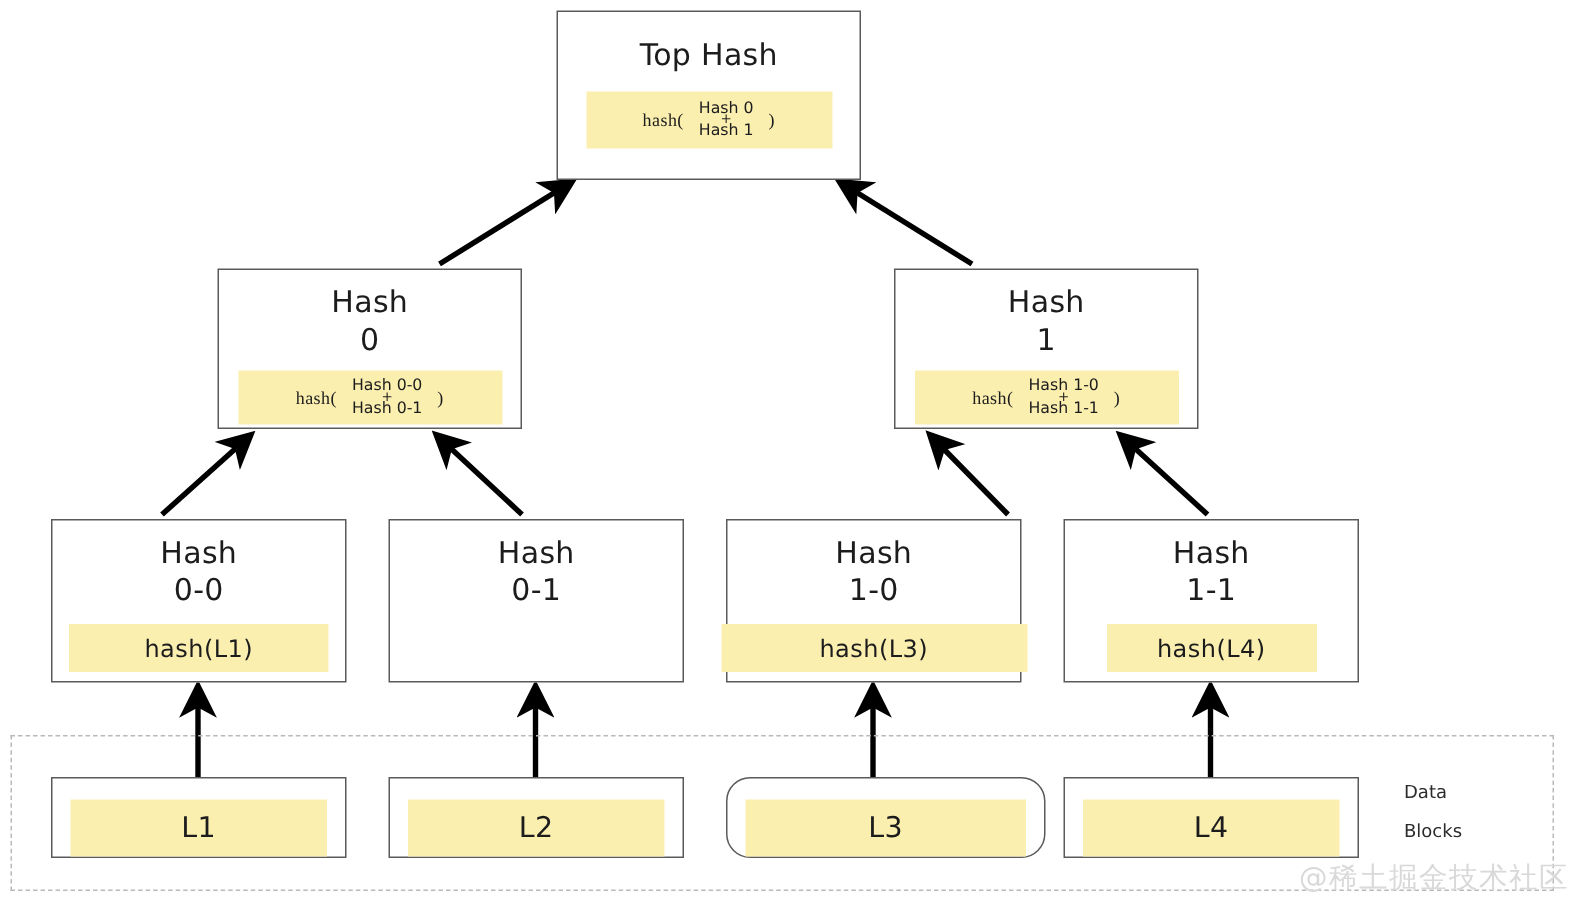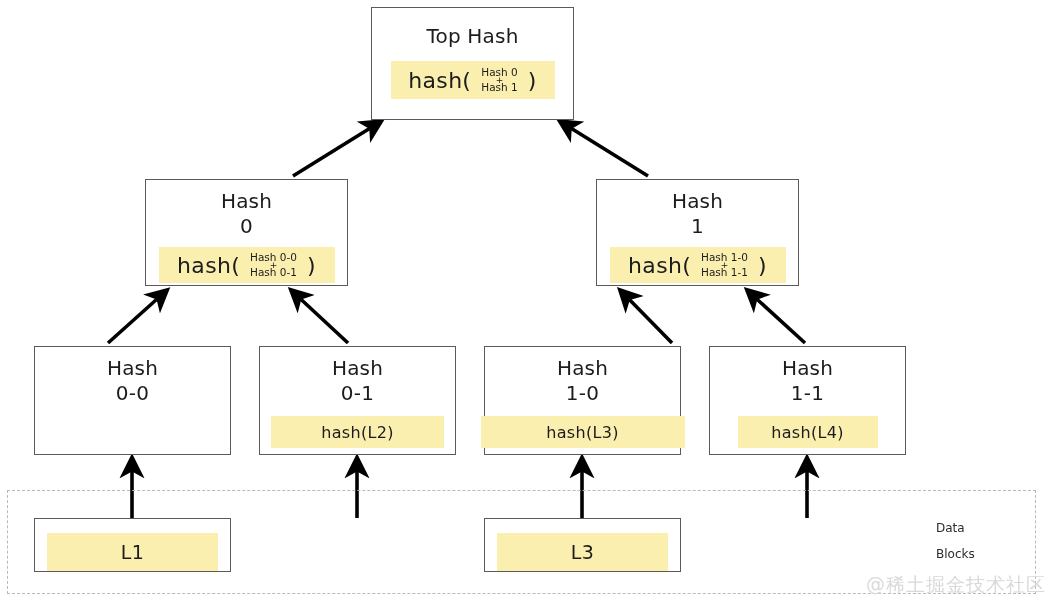--- a/index.html
+++ b/index.html
@@ -51,22 +51,23 @@
     flex-direction: row;
     align-items: center;
     justify-content: center;
     color: #1c1c1c;
   }
   .hashbox-simple {
     font-size: 16px;
     letter-spacing: 0.3px;
   }
   .paren {
-    font-size: 22px;
+    font-size: 12px;
     letter-spacing: 0.3px;
+    font-family: Liberation Serif, serif;
   }
   .operands {
     display: flex;
     flex-direction: column;
     align-items: center;
     justify-content: center;
     font-size: 10.5px;
     line-height: 11.5px;
     position: relative;
     margin: 0 10px;
@@ -187,28 +188,28 @@
         <span class="plus">+</span>
         <span>Hash 1-1</span>
       </span>
       <span class="paren">)</span>
     </div>
   </div>
 
   <div class="node" style="left:34px; top:346px; width:197px; height:109px; padding-top:9px;">
     <div class="node-title">Hash
 0-0</div>
+    <div class="hashbox hashbox-simple" style="width:173px; height:32px; margin-top:10px;">
+      <span>hash(L1)</span>
+    </div>
   </div>
 
   <div class="node" style="left:259px; top:346px; width:197px; height:109px; padding-top:9px;">
     <div class="node-title">Hash
 0-1</div>
-    <div class="hashbox hashbox-simple" style="width:173px; height:32px; margin-top:10px;">
-      <span>hash(L2)</span>
-    </div>
   </div>
 
   <div class="node" style="left:484px; top:346px; width:197px; height:109px; padding-top:9px;">
     <div class="node-title">Hash
 1-0</div>
     <div class="hashbox hashbox-simple" style="width:204px; height:32px; margin-top:10px;justify-content:center;">
       <span>hash(L3)</span>
     </div>
   </div>
 
@@ -216,22 +217,28 @@
     <div class="node-title">Hash
 1-1</div>
     <div class="hashbox hashbox-simple" style="width:140px; height:32px; margin-top:10px;">
       <span>hash(L4)</span>
     </div>
   </div>
 
   <div class="leafbox" style="left:34px; top:518px; width:197px; height:54px;">
     <div class="inner">L1</div>
   </div>
-  <div class="leafbox" style="left:484px; top:518px; width:197px; height:54px;">
+  <div class="leafbox" style="left:259px; top:518px; width:197px; height:54px;">
+    <div class="inner">L2</div>
+  </div>
+  <div class="leafbox" style="left:484px; top:518px; width:213px; height:54px;border-radius:16px;">
     <div class="inner">L3</div>
+  </div>
+  <div class="leafbox" style="left:709px; top:518px; width:197px; height:54px;">
+    <div class="inner">L4</div>
   </div>
 
   <div class="data-blocks-label" style="left:936px; top:515px;">Data
 Blocks</div>
 
   <div class="watermark" style="left:866px; top:572px;text-align:right;">@稀土掘金技术社区</div>
 
 </div>
 
 </body></html>

